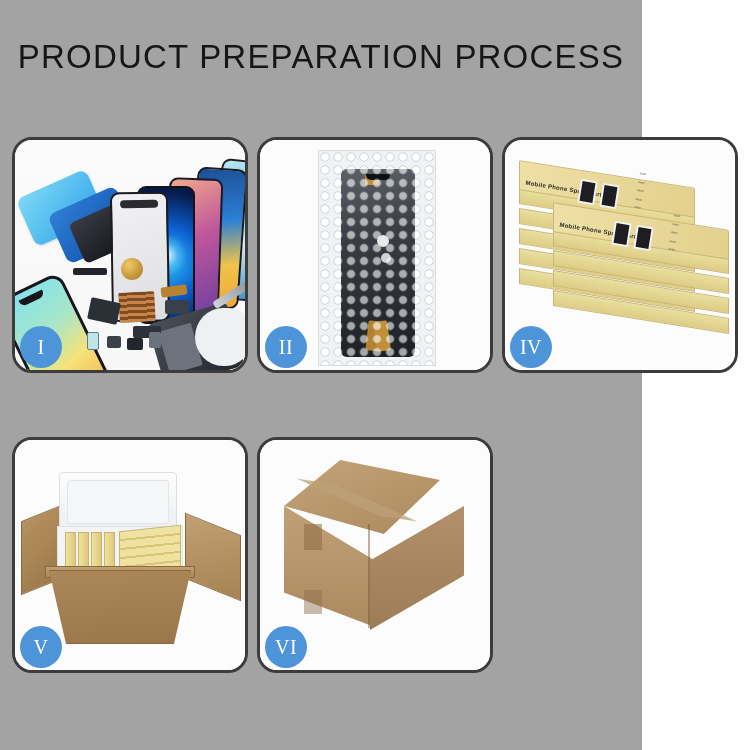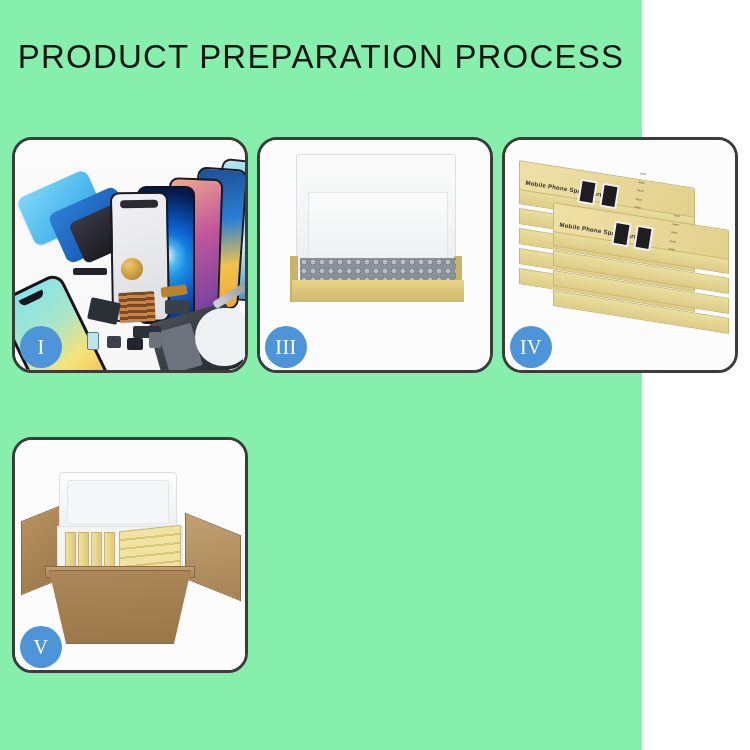--- a/index.html
+++ b/index.html
@@ -2,21 +2,21 @@
 <html><head>
 <meta charset="utf-8">
 <style>
   * { box-sizing: border-box; margin: 0; padding: 0; }
   html, body {
     width: 750px; height: 750px;
     background: #ffffff;
     font-family: "Liberation Sans", sans-serif;
     overflow: hidden;
   }
-  .page { position: relative; width: 642px; height: 750px; background: #86efac; }
+  .page { position: relative; width: 642px; height: 750px; background: #a3a3a3; }
 
   
   .header { padding-top: 40px; text-align: center; }
   .title {
     font-size: 33px; font-weight: 400; letter-spacing: 1.2px;
     color: #161616; line-height: 1.05;
     font-family: "Liberation Sans", sans-serif;
   }
   .subtitle {
     margin-top: 11px; font-size: 14.5px; color: #1a1a1a;
@@ -214,32 +214,36 @@
         <div class="scr tiny1"></div>
         <div class="scr tiny2"></div>
         <div class="scr tiny3"></div>
         <div class="scr tiny4"></div>
         <div class="scr hand"></div>
         <div class="scr tweezer"></div>
       </div>
       <div class="badge">I</div>
     </div>
 
-
     <div class="panel">
       <div class="panel-clip">
-        <div class="box3-lid"></div>
-        <div class="box3-foam"></div>
-        <div class="box3-lip-l"></div>
-        <div class="box3-lip-r"></div>
-        <div class="box3-bubble"></div>
-        <div class="box3-front"></div>
-      </div>
-      <div class="badge">III</div>
-    </div>
+        <div class="bubble-bag">
+          <div class="bag-inner">
+            <div class="bag-tab"></div>
+            <div class="bag-dot1"></div>
+            <div class="bag-dot2"></div>
+            <div class="bag-flex-l"></div>
+            <div class="bag-flex-r"></div>
+          </div>
+          <div class="bubble-overlay"></div>
+        </div>
+      </div>
+      <div class="badge">II</div>
+    </div>
+
 
     <div class="panel">
       <div class="panel-clip">
         <div class="slab s5"></div>
         <div class="slab s4"></div>
         <div class="slab s3"></div>
         <div class="slab s2"></div>
         <div class="slab s1"></div>
 
         <div class="slabB t4"></div>
@@ -273,15 +277,27 @@
         <div class="v-ycol y2"></div>
         <div class="v-ycol y3"></div>
         <div class="v-ycol y4"></div>
         <div class="v-yblock"></div>
         <div class="v-rim"></div>
         <div class="v-body2"></div>
       </div>
       <div class="badge">V</div>
     </div>
 
+    <div class="panel">
+      <div class="panel-clip">
+        <div class="c-topface"></div>
+        <div class="c-left"></div>
+        <div class="c-right"></div>
+        <div class="c-tape"></div>
+        <div class="c-tab1"></div>
+        <div class="c-tab2"></div>
+        <div class="c-seam"></div>
+      </div>
+      <div class="badge">VI</div>
+    </div>
 
   </div>
 </div>
 
 </body></html>

